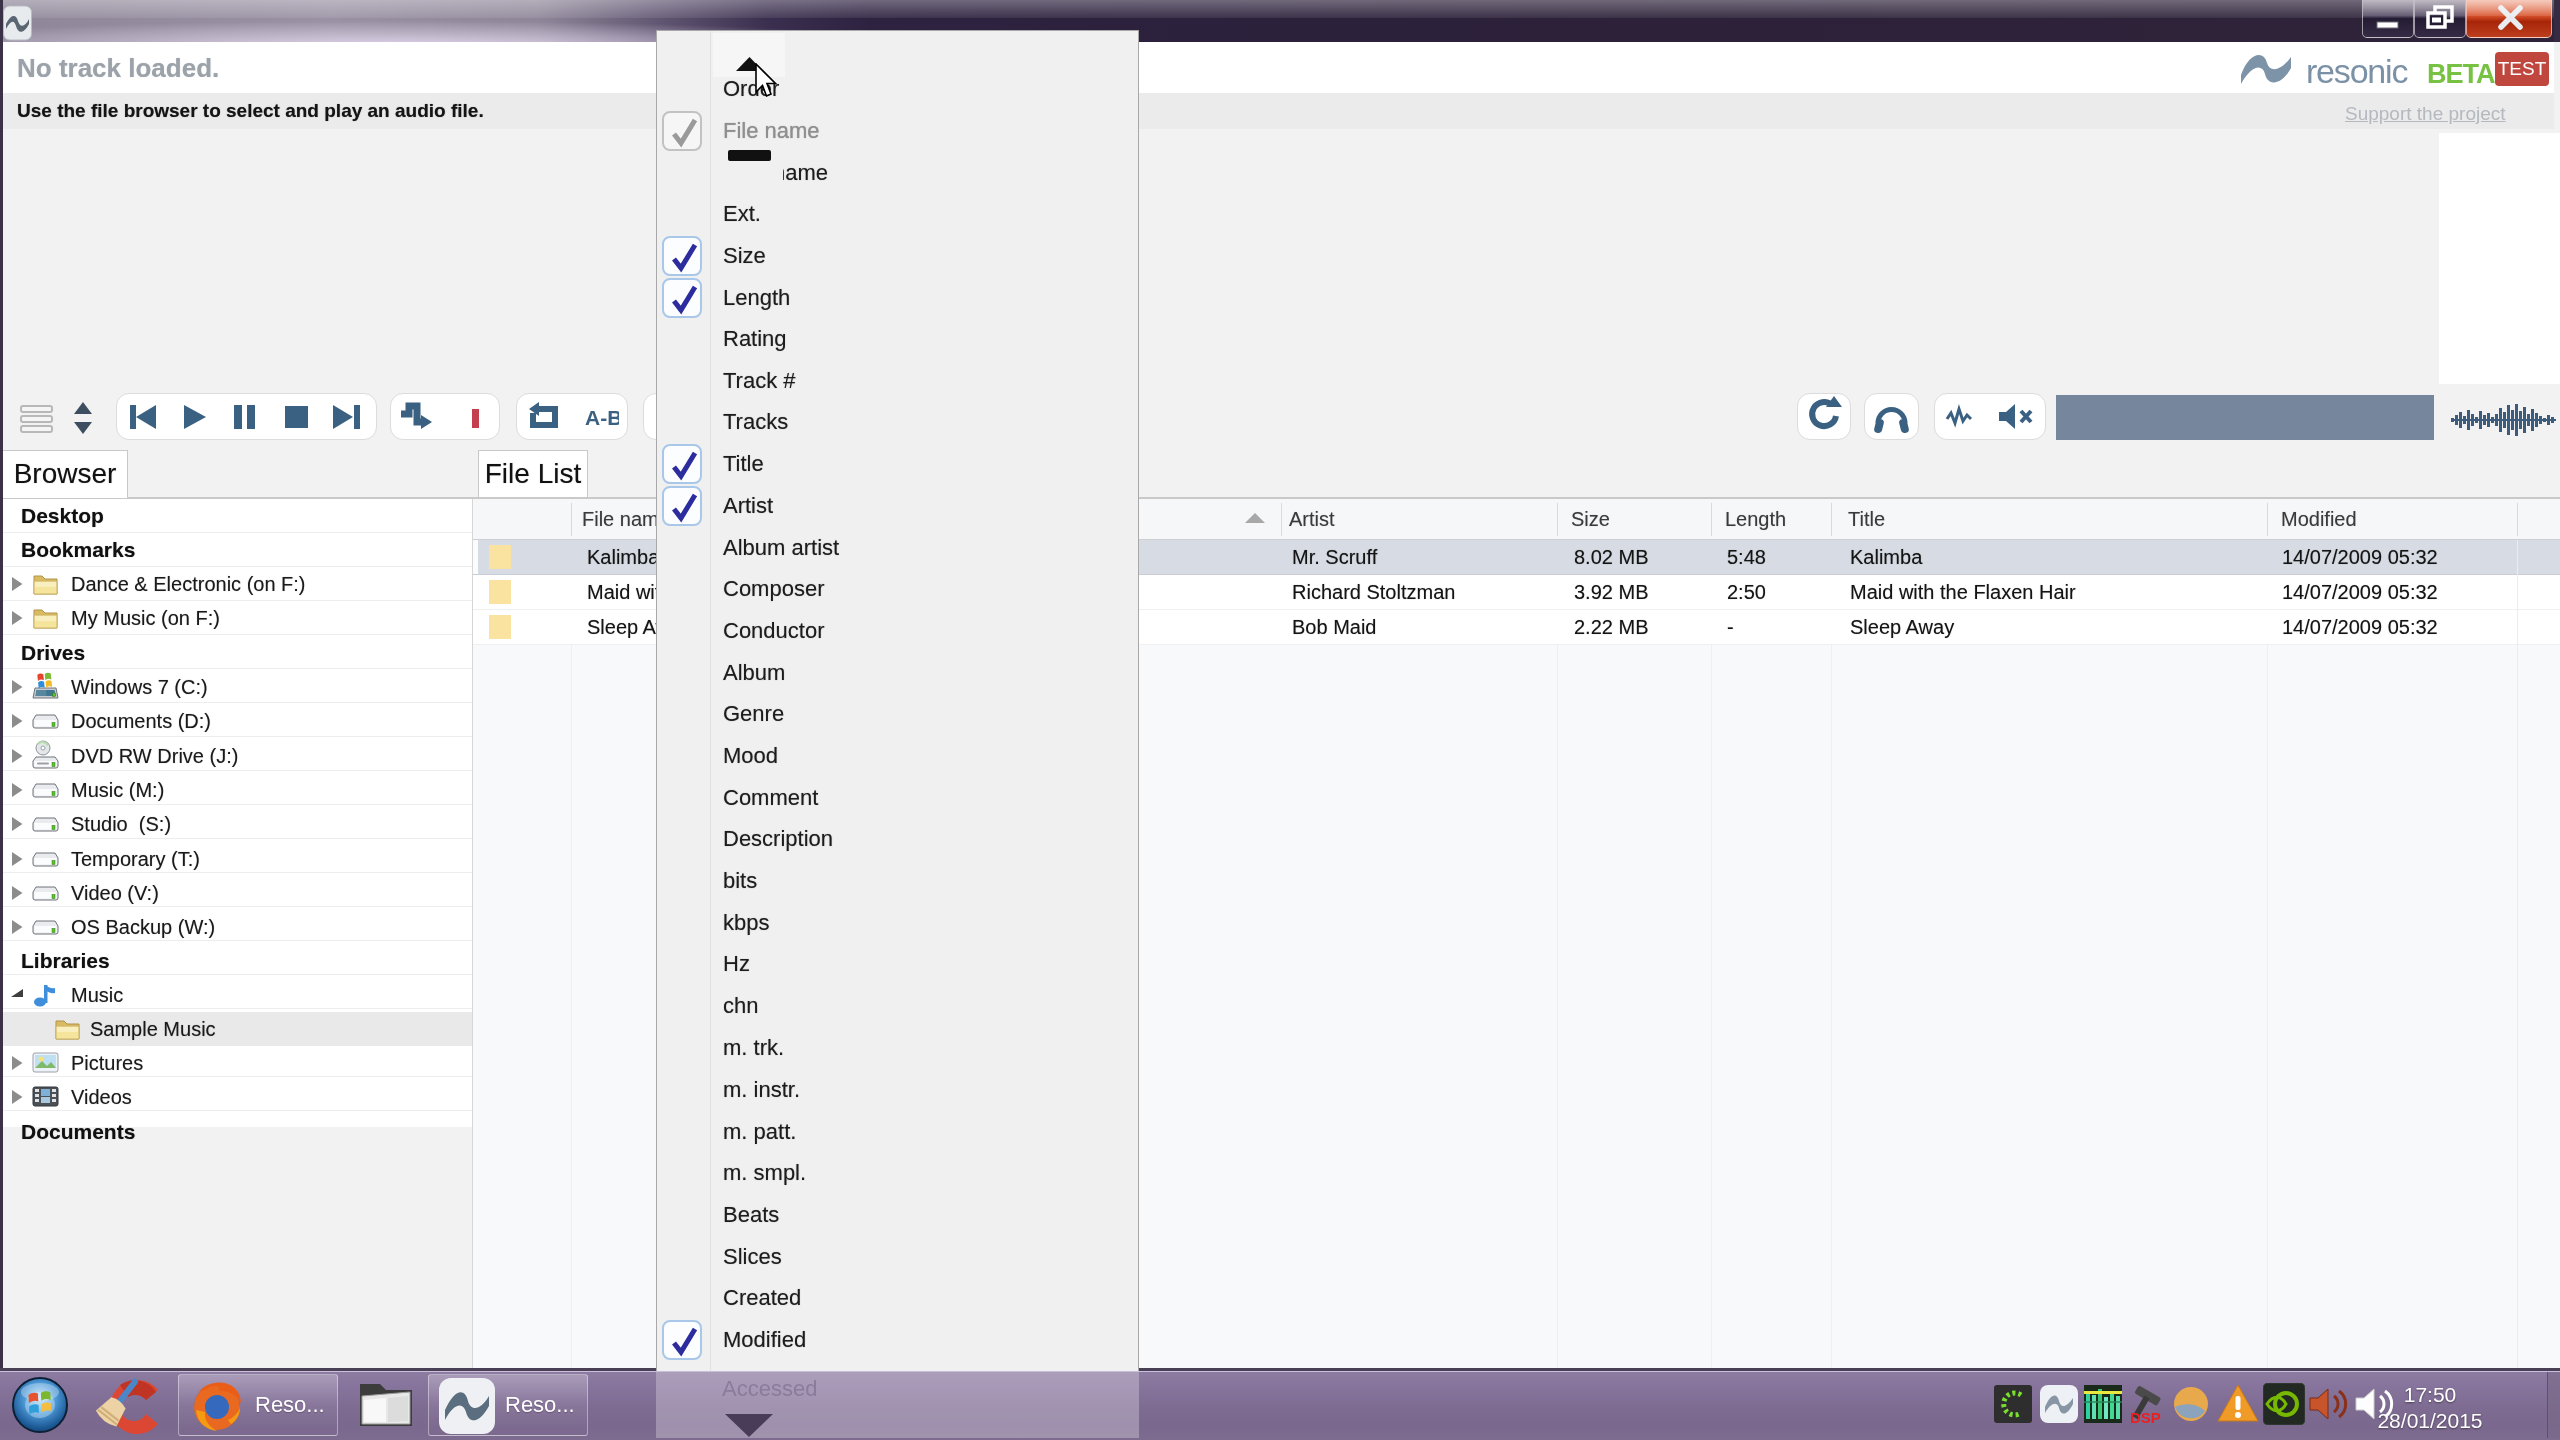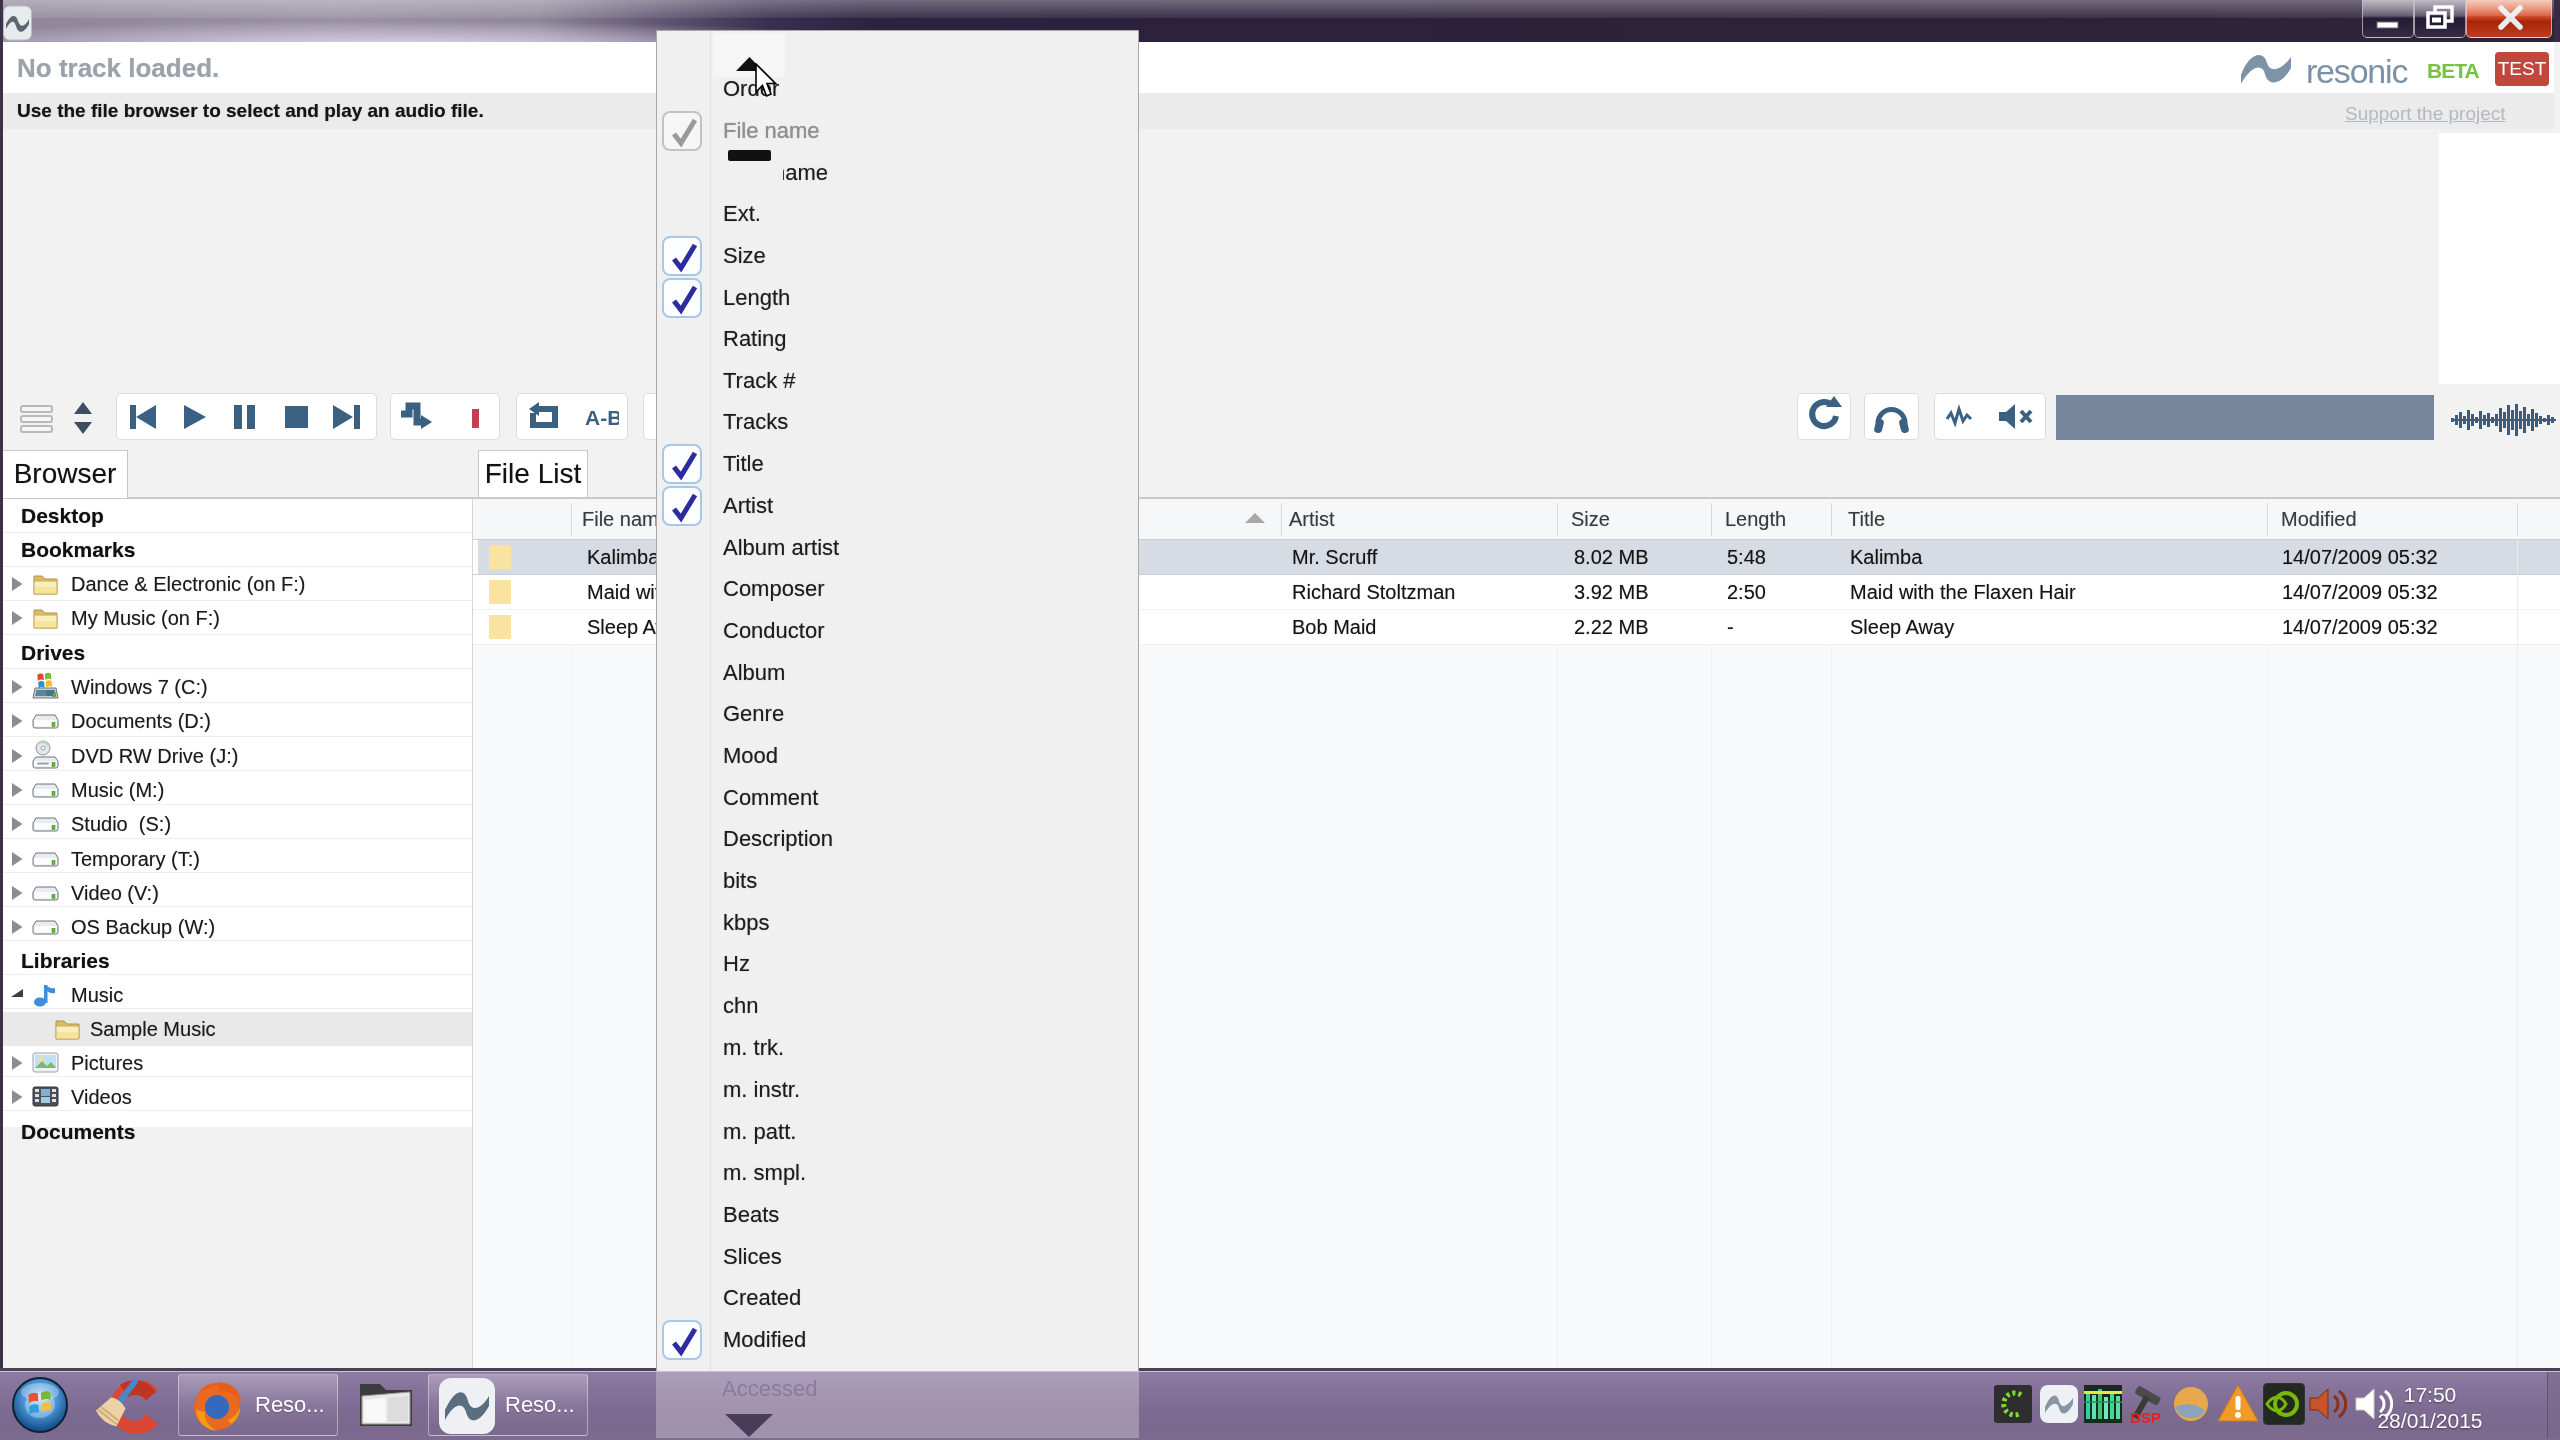--- a/index.html
+++ b/index.html
@@ -34,21 +34,21 @@
 
 #bandWhite { left:3px; top:42px; width:2551px; height:51px; background:#ffffff; z-index:1; }
 #bandGray  { left:3px; top:93px; width:2551px; height:36px; background:#ebebeb; z-index:1; }
 #bandMain  { left:3px; top:129px; width:2551px; height:368px; background:#f2f2f2; z-index:1; }
 #whitebox  { left:2439px; top:133px; width:121px; height:251px; background:#ffffff; z-index:1; }
 #notrack { left:17px; top:53px; font-size:26px; font-weight:bold; color:#9ba2a9; z-index:2; text-shadow:0 0 1px rgba(155,162,169,0.6); }
 #usefile { left:17px; top:100px; font-size:19px; font-weight:bold; color:#141414; z-index:2; text-shadow:0 0 1px rgba(20,20,20,0.5); }
 #support { left:2345px; top:103px; font-size:19px; color:#b4b9bf; text-decoration:underline; z-index:2; }
 
 
-.tgroup { position:absolute; background:#ffffff; border:1px solid #dcdcdc; border-radius:5px; z-index:2; }
+.tgroup { position:absolute; background:#ffffff; border:1px solid #dcdcdc; border-radius:13px; z-index:2; }
 #grp1 { left:116px; top:393px; width:261px; height:47px; }
 #grp2 { left:390px; top:393px; width:110px; height:47px; }
 #grp3 { left:516px; top:393px; width:112px; height:47px; }
 #grp4 { left:643px; top:393px; width:60px; height:47px; }
 #grpR1 { left:1797px; top:393px; width:54px; height:47px; }
 #grpR2 { left:1864px; top:393px; width:55px; height:47px; }
 #grpR3 { left:1934px; top:393px; width:112px; height:47px; }
 #volbar { left:2056px; top:395px; width:378px; height:45px; background:#76879d; z-index:2; }
 
 
@@ -131,21 +131,21 @@
 <div class="abs" id="bandGray"></div>
 <div class="abs" id="bandMain"></div>
 <div class="abs" id="whitebox"></div>
 <div class="abs" id="notrack">No track loaded.</div>
 <div class="abs" id="usefile">Use the file browser to select and play an audio file.</div>
 
 <svg class="abs" style="left:2239px; top:47px; z-index:2" width="54" height="44" viewBox="0 0 54 44">
   <path d="M2 28 C10 5,25 3,28 16 C31 26,42 24,52 10 L52 21 C43 38,29 40,26 27 C23 16,12 19,2 37 Z" fill="#7d93a8"></path>
 </svg>
 <div class="abs" style="left:2306px; top:52px; z-index:2; font-size:34px; color:#7b91a6; letter-spacing:-1.2px">resonic</div>
-<div class="abs" style="left:2427px; top:59px; z-index:2; font-size:21px; font-weight:bold; color:#77c143; letter-spacing:-1px">BETA</div>
+<div class="abs" style="left:2427px; top:59px; z-index:2; font-size:27px; font-weight:bold; color:#77c143; letter-spacing:-1px">BETA</div>
 <div class="abs" style="left:2495px; top:52px; z-index:2; width:54px; height:34px; background:#bf473e; border-radius:4px; color:#fff; font-size:19px; text-align:center; line-height:34px; letter-spacing:0px">TEST</div>
 <div class="abs" id="support">Support the project</div>
 
 <svg class="abs" style="left:20px; top:405px; z-index:2" width="34" height="28" viewBox="0 0 34 28">
   <g fill="#f5f5f5" stroke="#b8b8b8" stroke-width="2">
       <rect x="1" y="1" width="31" height="6" rx="2"></rect>
       <rect x="1" y="11" width="31" height="6" rx="2"></rect>
       <rect x="1" y="21" width="31" height="6" rx="2"></rect>
     </g>
 </svg>

